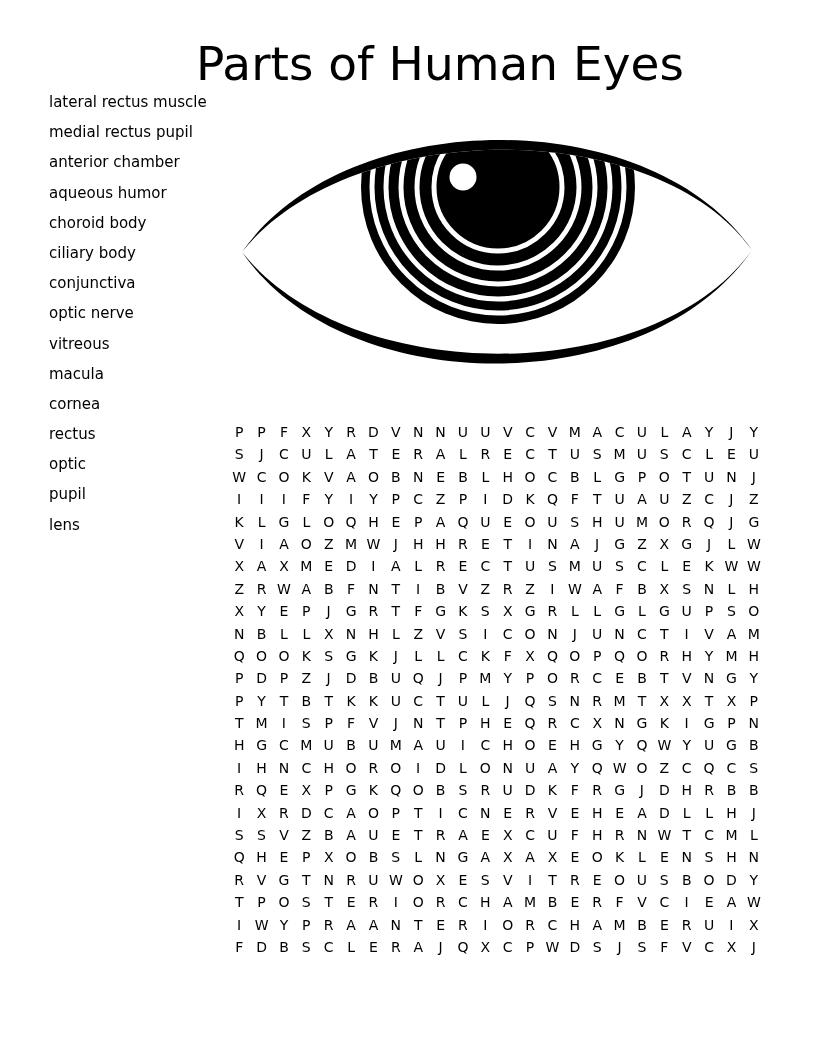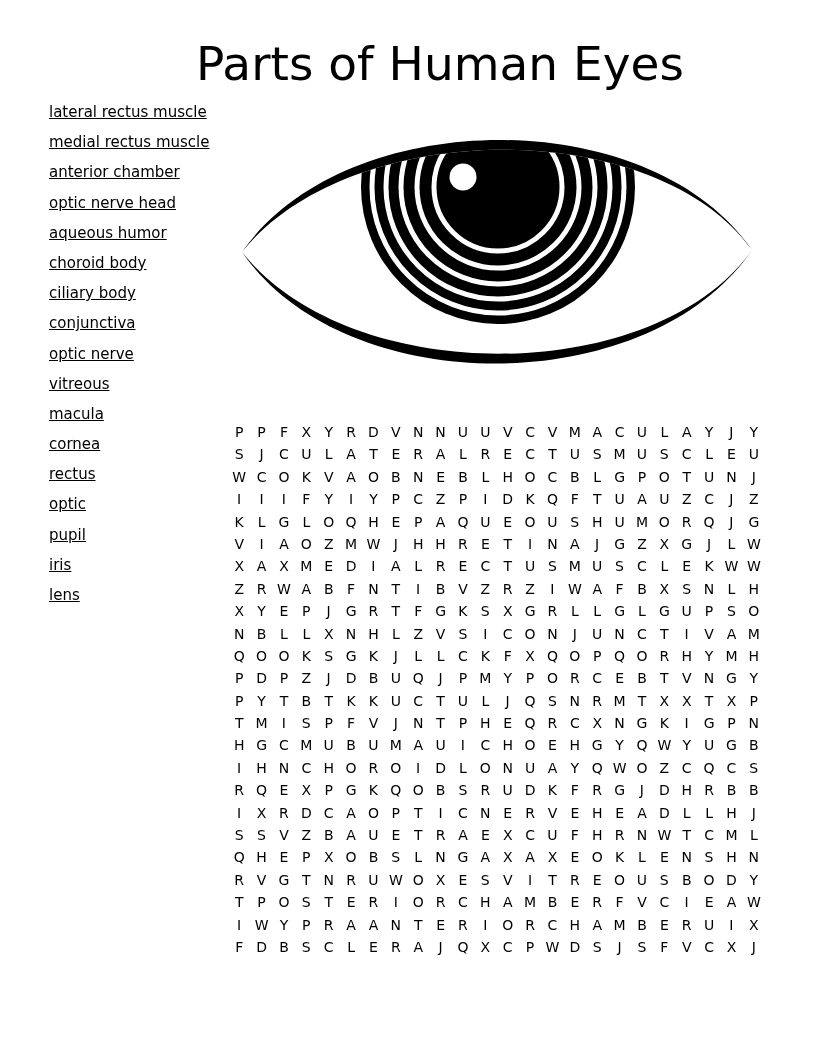--- a/index.html
+++ b/index.html
@@ -6,21 +6,21 @@
   .page {
     position:relative; width:816px; height:1056px; background:#ffffff;
     font-family:"DejavU Sans", "DejaVu Sans", "Liberation Sans", sans-serif;
     color:#000; overflow:hidden;
   }
   .title {
     position:absolute; top:36px; left:0; width:816px; margin:0;
     text-align:center; font-size:47px; font-weight:400; color:#000;padding-left:32px;
   }
   .eye-svg { position:absolute; left:0; top:0; width:816px; height:1056px; pointer-events:none; }
-  .word-list { position:absolute; left:49px; top:97px;text-decoration:underline; }
+  .word-list { position:absolute; left:49px; top:87px; }
   .word-item { font-size:15px; line-height:30.2px; height:30.2px; white-space:nowrap; }
   .grid { position:absolute; left:228px; top:421px; }
   .grid-row { display:flex; height:22.4px; }
   .grid-cell {
     width:22.39px; height:22.4px; text-align:center;
     font-size:14px; line-height:22.4px;
   }
 </style>
 </head>
 <body>
@@ -48,35 +48,33 @@
       <circle cx="463" cy="177" r="13.5" fill="#ffffff"></circle>
     </g>
 
     <path d="M 242 252 C 345 104, 650 102, 752 250 C 655 115, 350 117, 242 252 Z" fill="#000000"></path>
 
     <path d="M 242 252 C 345 402, 650 400, 752 250 C 655 387, 350 389, 242 252 Z" fill="#000000"></path>
   </svg>
 
   <div class="word-list">
       <div class="word-item">lateral rectus muscle</div>
-      <div class="word-item">medial rectus muscle</div>
+      <div class="word-item">medial rectus pupil</div>
       <div class="word-item">anterior chamber</div>
-      <div class="word-item">optic nerve head</div>
       <div class="word-item">aqueous humor</div>
       <div class="word-item">choroid body</div>
       <div class="word-item">ciliary body</div>
       <div class="word-item">conjunctiva</div>
       <div class="word-item">optic nerve</div>
       <div class="word-item">vitreous</div>
       <div class="word-item">macula</div>
       <div class="word-item">cornea</div>
       <div class="word-item">rectus</div>
       <div class="word-item">optic</div>
       <div class="word-item">pupil</div>
-      <div class="word-item">iris</div>
       <div class="word-item">lens</div>
     </div>
 
   <div class="grid">
       <div class="grid-row">
         <span class="grid-cell">P</span>
         <span class="grid-cell">P</span>
         <span class="grid-cell">F</span>
         <span class="grid-cell">X</span>
         <span class="grid-cell">Y</span>

